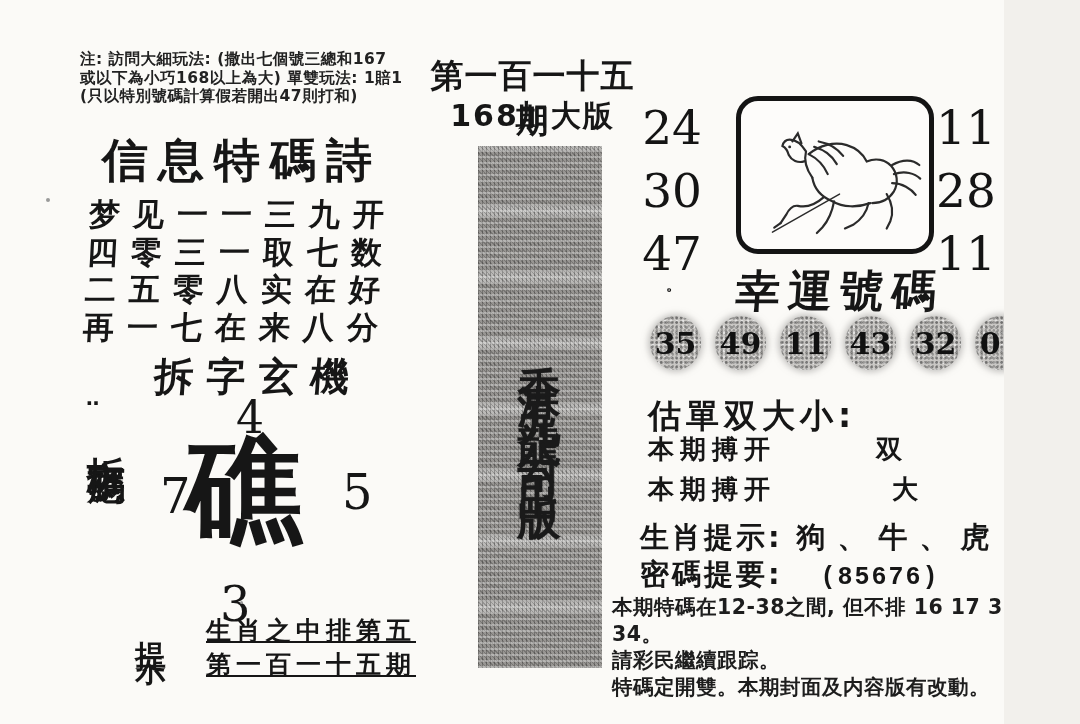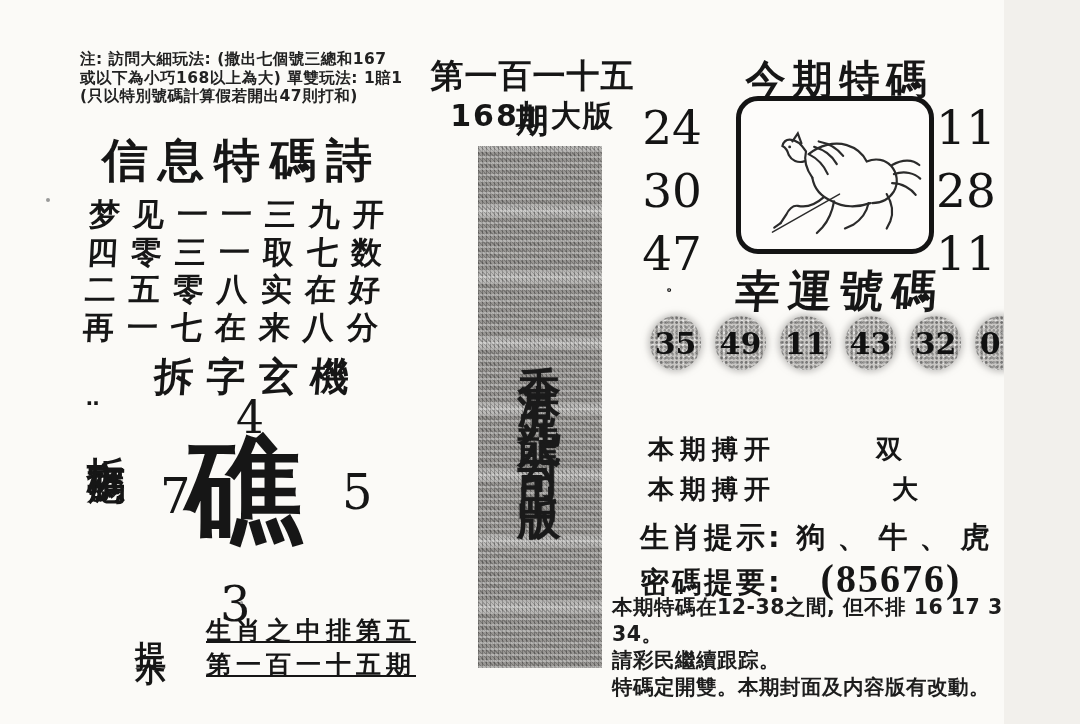--- a/index.html
+++ b/index.html
@@ -60,21 +60,21 @@
   .ball span{font-family:"DejaVu Serif","Liberation Serif",serif;font-size:30px;font-weight:700;color:#111;}
   .forecast-head{left:648px;top:394px;font-size:33px;font-weight:800;letter-spacing:5px;}
   .forecast-row{left:648px;top:432px;width:300px;font-size:26px;font-weight:800;letter-spacing:6px;}
   .forecast-row .val{position:absolute;left:228px;top:0;}
   .fr2{top:472px;}
   .fr2 .val{left:244px;}
   .tip{left:640px;font-size:29px;font-weight:800;letter-spacing:3px;}
   .tip .tv{letter-spacing:12px;margin-left:14px;}
   .tip-zodiac{top:518px;}
   .tip-code{top:555px;}
-  .tip-code .tv{font-family:Liberation Serif, serif;font-weight:600;letter-spacing:2px;margin-left:38px;font-size:40px;}
+  .tip-code .tv{font-family:Liberation Mono, monospace;font-weight:600;letter-spacing:2px;margin-left:38px;font-size:25px;}
   .footer{left:612px;top:594px;width:440px;font-size:20.5px;line-height:26.5px;font-weight:700;letter-spacing:.5px;color:#1d1d1d;}
   
   .speck{position:absolute;background:#9a9a9a;border-radius:50%;}
 </style>
 </head>
 <body>
 
 <div class="page">
 
   <div class="abs note">
@@ -106,21 +106,20 @@
     <div>第一百一十五期</div>
   </div>
 
   <div class="abs issue1">第一百一十五期</div>
   <div class="abs issue2">168加大版</div>
 
   <div class="abs strip">
     <div class="strip-text">香港九龍公司出版</div>
   </div>
 
-  <div class="abs special-title">今期特碼</div>
   <div class="abs sp-left sp-num">
     <div>24</div>
     <div>30</div>
     <div>47</div>
   </div>
   <div class="abs horse-box">
     <svg width="176" height="136" viewBox="0 0 190 150">
       <g stroke="#2b2b2b" stroke-width="2.4" fill="none" stroke-linecap="round">
 
         <path d="M66 52 C78 42 94 38 108 42 C118 45 126 52 130 60 C140 56 150 58 157 65 C164 73 165 84 160 93 C155 101 146 106 136 106"></path>
@@ -174,20 +173,21 @@
         <span>43</span>
       </div>
     <div class="ball">
         <span>32</span>
       </div>
     <div class="ball">
         <span>01</span>
       </div>
   </div>
 
+  <div class="abs forecast-head">估單双大小:</div>
   <div class="abs forecast-row">
     <span>本期搏开</span>
     <span class="val">双</span>
   </div>
   <div class="abs forecast-row fr2">
     <span>本期搏开</span>
     <span class="val">大</span>
   </div>
 
   <div class="abs tip tip-zodiac">

